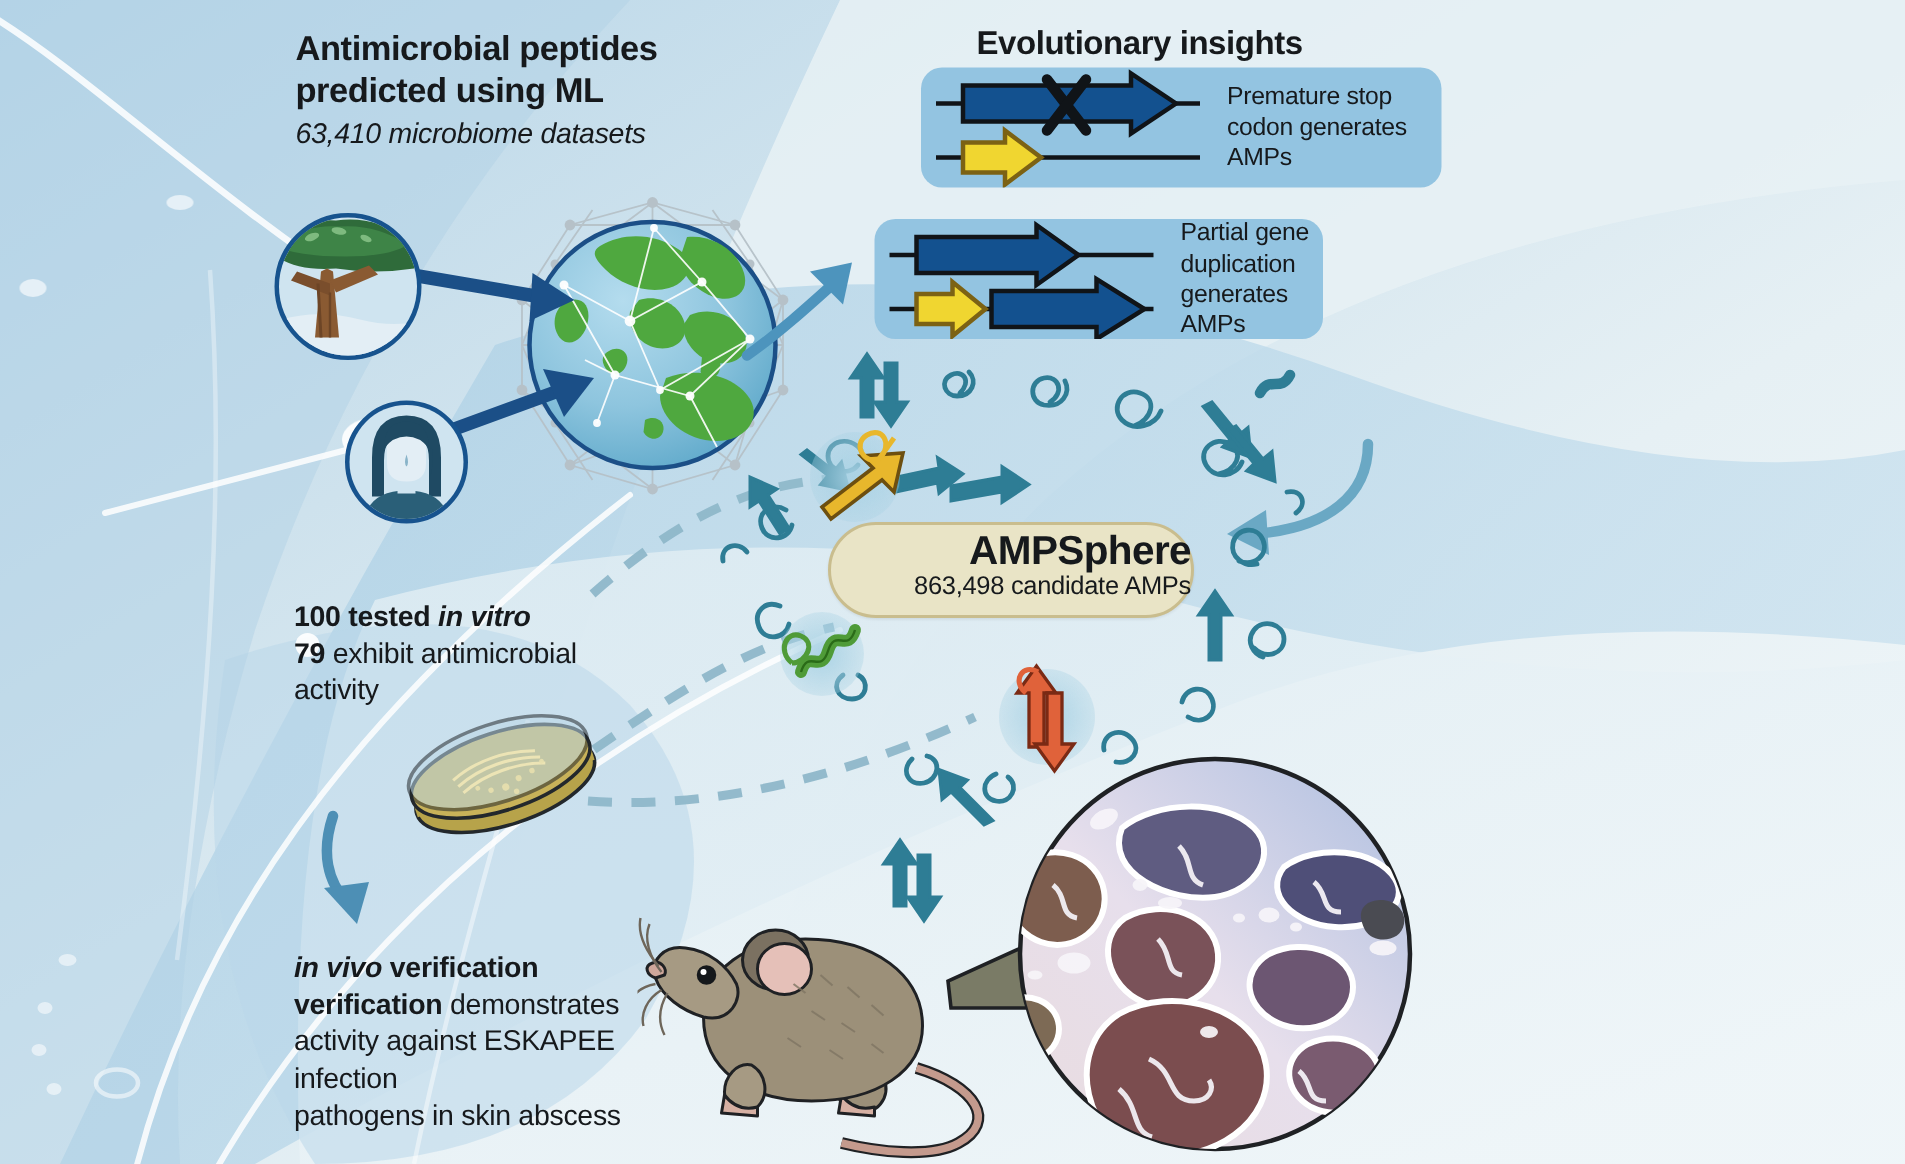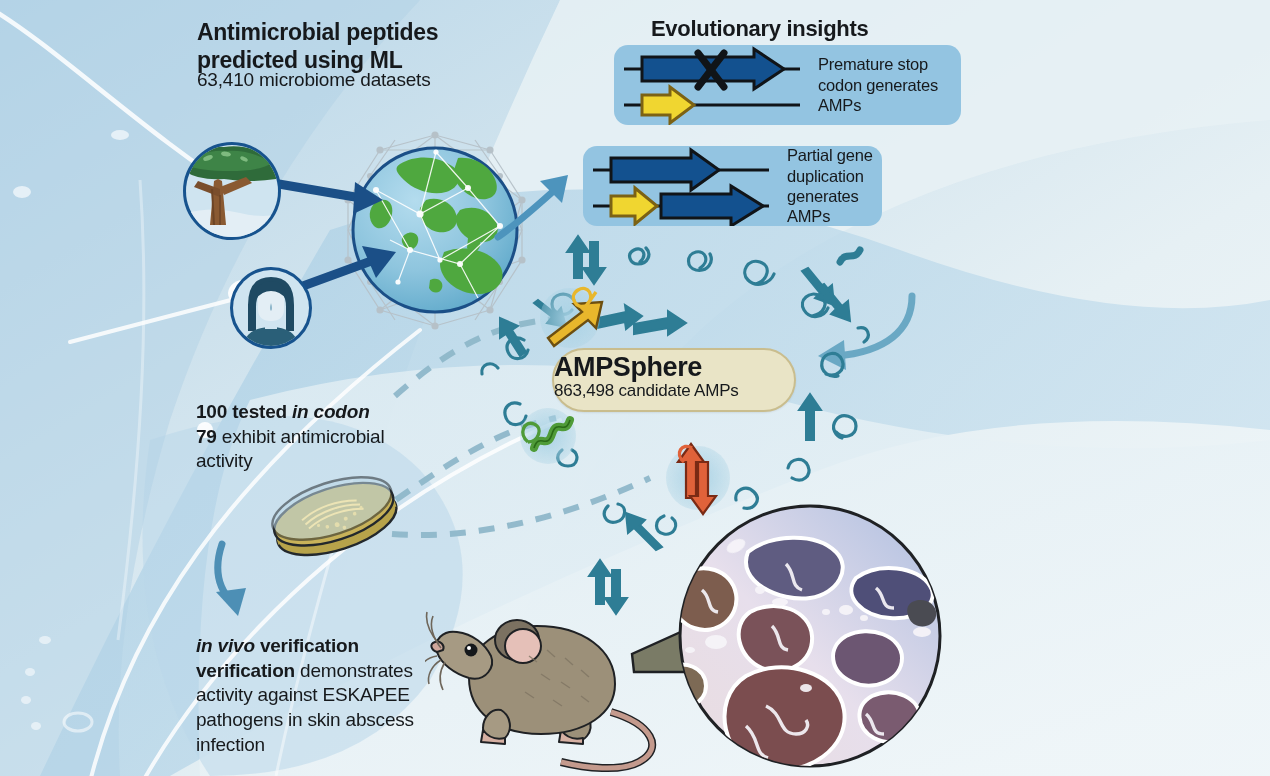--- a/index.html
+++ b/index.html
@@ -27,21 +27,21 @@
   }
   .body-txt {
     font-size: 19px;
     line-height: 1.30;
     letter-spacing: -0.2px;
   }
   .b { font-weight: bold; }
   .bi { font-weight: bold; font-style: italic; }
 
   #ml-title { left: 197px; top: 18px; width: 260px; }
-  #ml-stats { left: 197px; top: 68px; width: 270px; }
+  #ml-stats { left: 197px; top: 78px; width: 270px; font-style: italic; }
   #evo-title { left: 651px; top: 16px; font-size: 22px; }
 
   #invitro-text { left: 196px; top: 400px; width: 235px; }
   #invivo-text  { left: 196px; top: 634px; width: 260px; }
 
   
   .evo-card {
     background: #93c4e1;
     border-radius: 14px;
     box-sizing: border-box;
@@ -59,21 +59,21 @@
   }
 
   
   #ampsphere-pill {
     left: 552px; top: 348px;
     width: 244px; height: 64px;
     background: #e9e4c6;
     border: 2.5px solid #c9bd8e;
     border-radius: 34px;
     box-sizing: border-box;
-    text-align: left;
+    text-align: right;
     box-shadow: 0 1px 2px rgba(0,0,0,0.08);
   }
   #ampsphere-name {
     font-size: 27px; font-weight: bold;
     letter-spacing: -0.4px;
     margin-top: 3px;
     line-height: 1.05;
   }
   #ampsphere-count {
     font-size: 17px;
@@ -552,33 +552,33 @@
     </div>
   </div>
 
   <div class="abs" id="ampsphere-pill">
     <div id="ampsphere-name">AMPSphere</div>
     <div id="ampsphere-count">863,498 candidate AMPs</div>
   </div>
 
   <div class="abs body-txt" id="invitro-text">
     <div>
-      <span class="b">100 tested </span><span class="bi">in codon</span>
+      <span class="b">100 tested </span><span class="bi">in vitro</span>
     </div>
     <div>
       <span class="b">79 </span><span>exhibit antimicrobial</span>
     </div>
     <div>activity</div>
   </div>
 
   <div class="abs body-txt" id="invivo-text">
     <div>
       <span class="bi">in vivo </span><span class="b">verification</span>
     </div>
     <div>
       <span class="b">verification </span><span>demonstrates</span>
     </div>
     <div>activity against ESKAPEE</div>
+    <div>infection</div>
     <div>pathogens in skin abscess</div>
-    <div>infection</div>
   </div>
 
 </div>
 
 </body></html>

